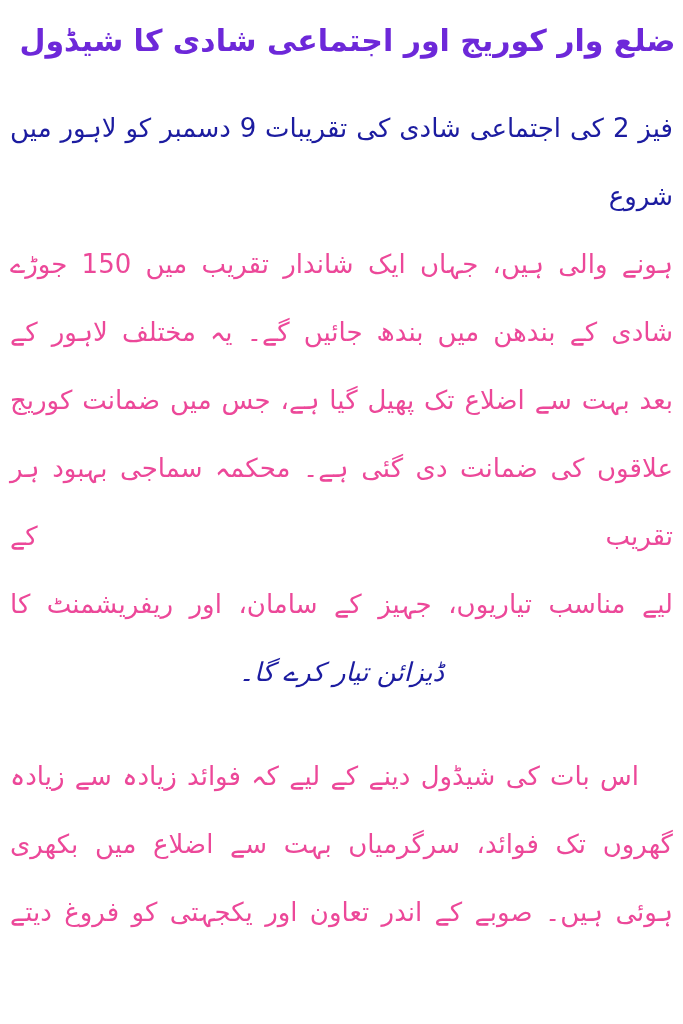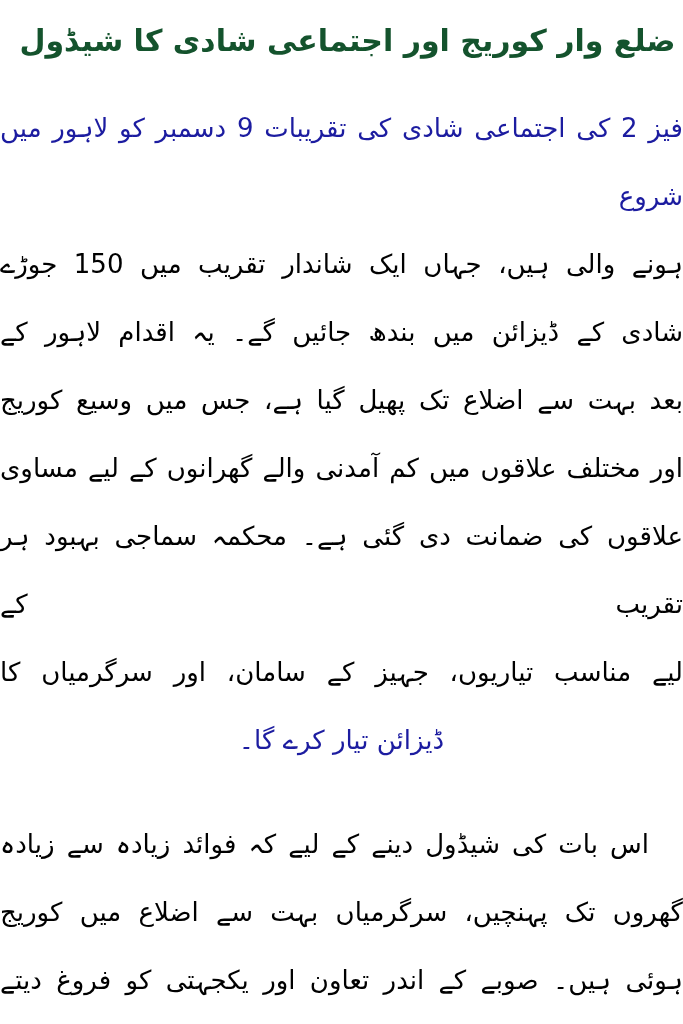--- a/index.html
+++ b/index.html
@@ -17,65 +17,65 @@
     direction: rtl;
     font-family: "DejaVu Sans", sans-serif;
   }
   .title {
     margin: 0;
     padding: 10px 0 0 12px;
     text-align: center;
     font-size: 30px;
     font-weight: bold;
     line-height: 62px;
-    color: #14532d;
+    color: #6d28d9;
   }
   .paragraph {
-    padding: 0 0;
+    padding: 0 10px;
   }
   .p1 { margin-top: 22px; }
   .p2 { margin-top: 36px; }
   .line {
     display: block;
     font-size: 26px;
     line-height: 68px;
-    color: #000000;
+    color: #ec4899;
     text-align: justify;
     text-align-last: justify;
     white-space: normal;
   }
   .line.blue {
     color: #1c1ca0;
   }
   .line.center {
     text-align: center;
     text-align-last: center;
+    font-style: italic;
   }
   .line.indent-first {
     text-indent: 34px;
   }
 </style>
 </head>
 <body>
 
 <div class="page">
 
   <h1 class="title">ضلع وار کوریج اور اجتماعی شادی کا شیڈول</h1>
 
   <div class="paragraph p1">
     <span class="line blue">فیز 2 کی اجتماعی شادی کی تقریبات 9 دسمبر کو لاہور میں شروع</span>
     <span class="line">ہونے والی ہیں، جہاں ایک شاندار تقریب میں 150 جوڑے</span>
-    <span class="line">شادی کے ڈیزائن میں بندھ جائیں گے۔ یہ اقدام لاہور کے</span>
-    <span class="line">بعد بہت سے اضلاع تک پھیل گیا ہے، جس میں وسیع کوریج</span>
-    <span class="line">اور مختلف علاقوں میں کم آمدنی والے گھرانوں کے لیے مساوی</span>
+    <span class="line">شادی کے بندھن میں بندھ جائیں گے۔ یہ مختلف لاہور کے</span>
+    <span class="line">بعد بہت سے اضلاع تک پھیل گیا ہے، جس میں ضمانت کوریج</span>
     <span class="line">علاقوں کی ضمانت دی گئی ہے۔ محکمہ سماجی بہبود ہر تقریب کے</span>
-    <span class="line">لیے مناسب تیاریوں، جہیز کے سامان، اور سرگرمیاں کا</span>
+    <span class="line">لیے مناسب تیاریوں، جہیز کے سامان، اور ریفریشمنٹ کا</span>
     <span class="line blue center">ڈیزائن تیار کرے گا۔</span>
   </div>
 
   <div class="paragraph p2">
     <span class="line indent-first">اس بات کی شیڈول دینے کے لیے کہ فوائد زیادہ سے زیادہ</span>
-    <span class="line">گھروں تک پہنچیں، سرگرمیاں بہت سے اضلاع میں کوریج</span>
+    <span class="line">گھروں تک فوائد، سرگرمیاں بہت سے اضلاع میں بکھری</span>
     <span class="line">ہوئی ہیں۔ صوبے کے اندر تعاون اور یکجہتی کو فروغ دیتے</span>
 
   </div>
 
 </div>
 
 </body></html>

